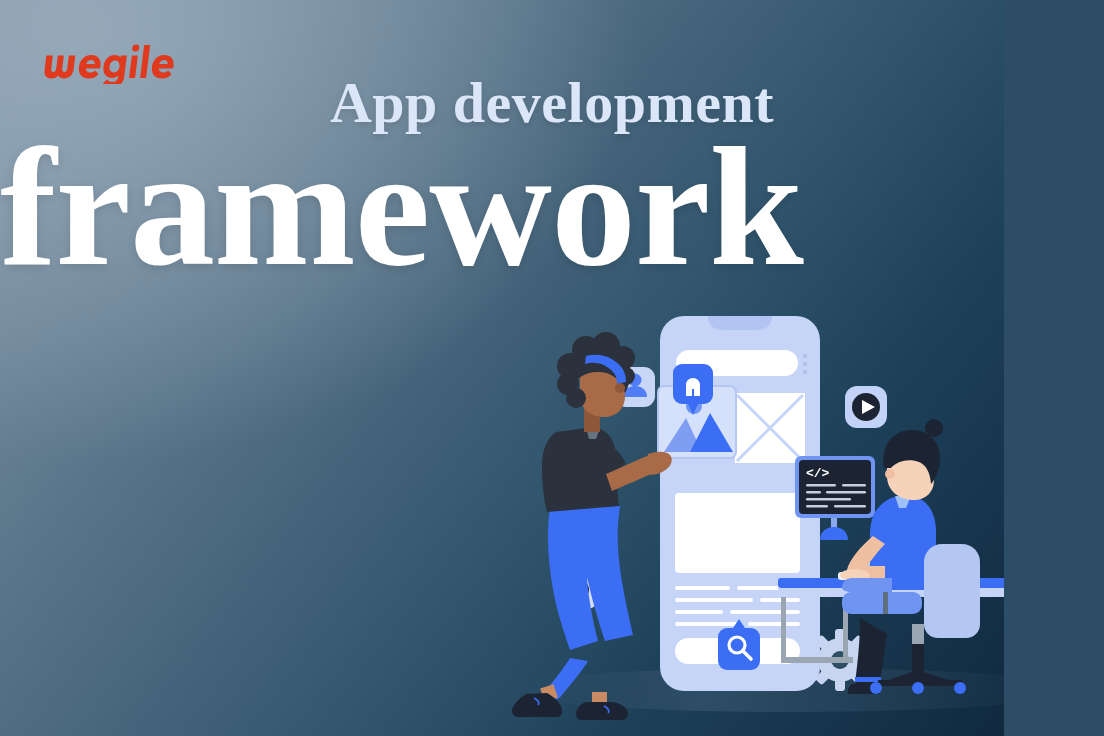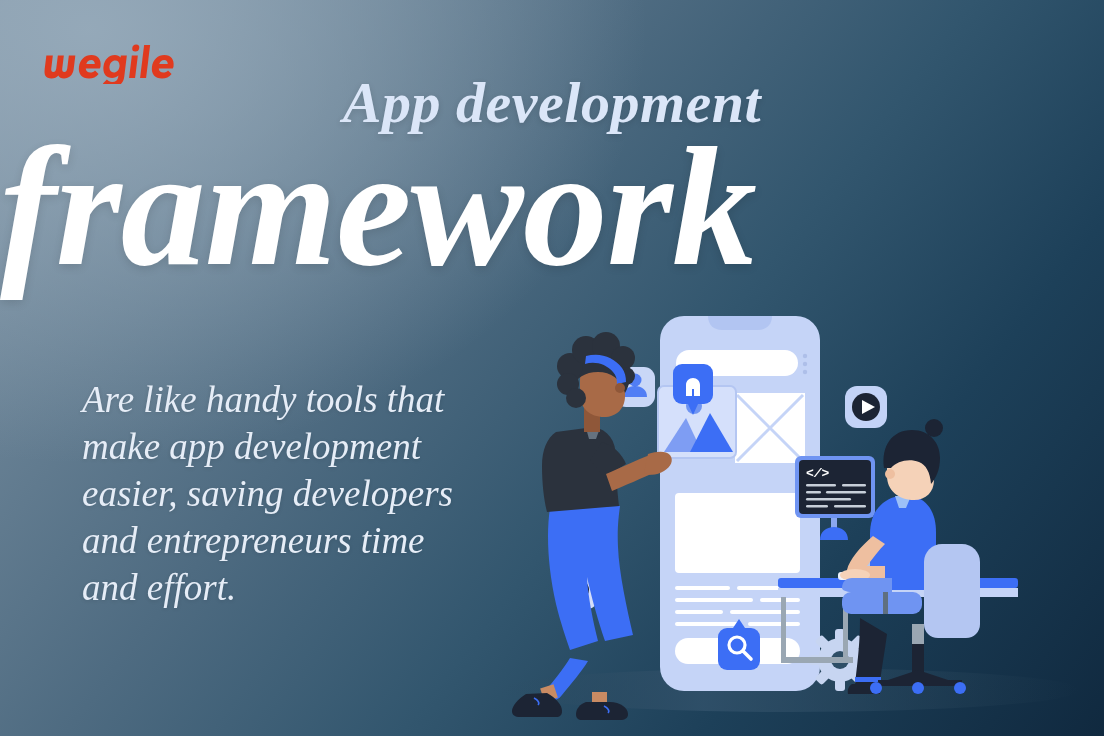--- a/index.html
+++ b/index.html
@@ -4,26 +4,25 @@
 <title>Wegile App Development Framework Banner</title>
 <style>
   * { margin:0; padding:0; box-sizing:border-box; }
   html,body { width:1104px; height:736px; overflow:hidden; }
   body {
     font-family:"Liberation Serif", serif;
     background:#2D4D66;
   }
   #banner {
     position:relative;
-    width:1104px; height:736px;
+    width:1004px; height:736px;
     overflow:hidden;
     background:
       radial-gradient(ellipse 900px 700px at 8% 4%, rgba(150,170,186,0.95) 0%, rgba(150,170,186,0.0) 62%),
       linear-gradient(128deg, #8397a8 0%, #6c8497 16%, #4e6b81 38%, #32566e 58%, #1d4059 76%, #10293f 100%);
-    font-style: italic;
   }
   
   #logo {
     position:absolute; left:41px; top:42px;
     width:135px; height:42px;
   }
   #logo svg { display:block; width:135px; height:42px; }
 
   
   #eyebrow {
@@ -82,21 +81,20 @@
         <path d="M207 6 h12 v66 h-12 Z"></path>
 
         <path d="M250 26 c13 0 21 9 21 22 c0 2 0 3-1 5 h-28 c1 5 5 8 10 8 c4 0 7-1 9-4 l8 7 c-4 6-10 9-18 9 c-14 0-23-9-23-23 C228 35 237 26 250 26 Z M242 44 h17 c-1-5-4-8-8-8 C246 36 243 39 242 44 Z"></path>
       </g>
     </svg>
   </div>
 
   <div id="eyebrow">App development</div>
   <div id="headline">framework</div>
 
-  <p id="bodycopy">Are like handy tools that make app development easier, saving developers and entrepreneurs time and effort.</p>
 
   <div id="illustration">
     <svg viewBox="0 0 614 448" xmlns="http://www.w3.org/2000/svg">
       <defs>
         <linearGradient id="floorGrad" x1="0" y1="0" x2="1" y2="0">
           <stop offset="0%" stop-color="#2e4c62" stop-opacity="0.0"></stop>
           <stop offset="35%" stop-color="#31516a" stop-opacity="0.85"></stop>
           <stop offset="100%" stop-color="#2b4659" stop-opacity="0.0"></stop>
         </linearGradient>
         <clipPath id="phoneClip">

